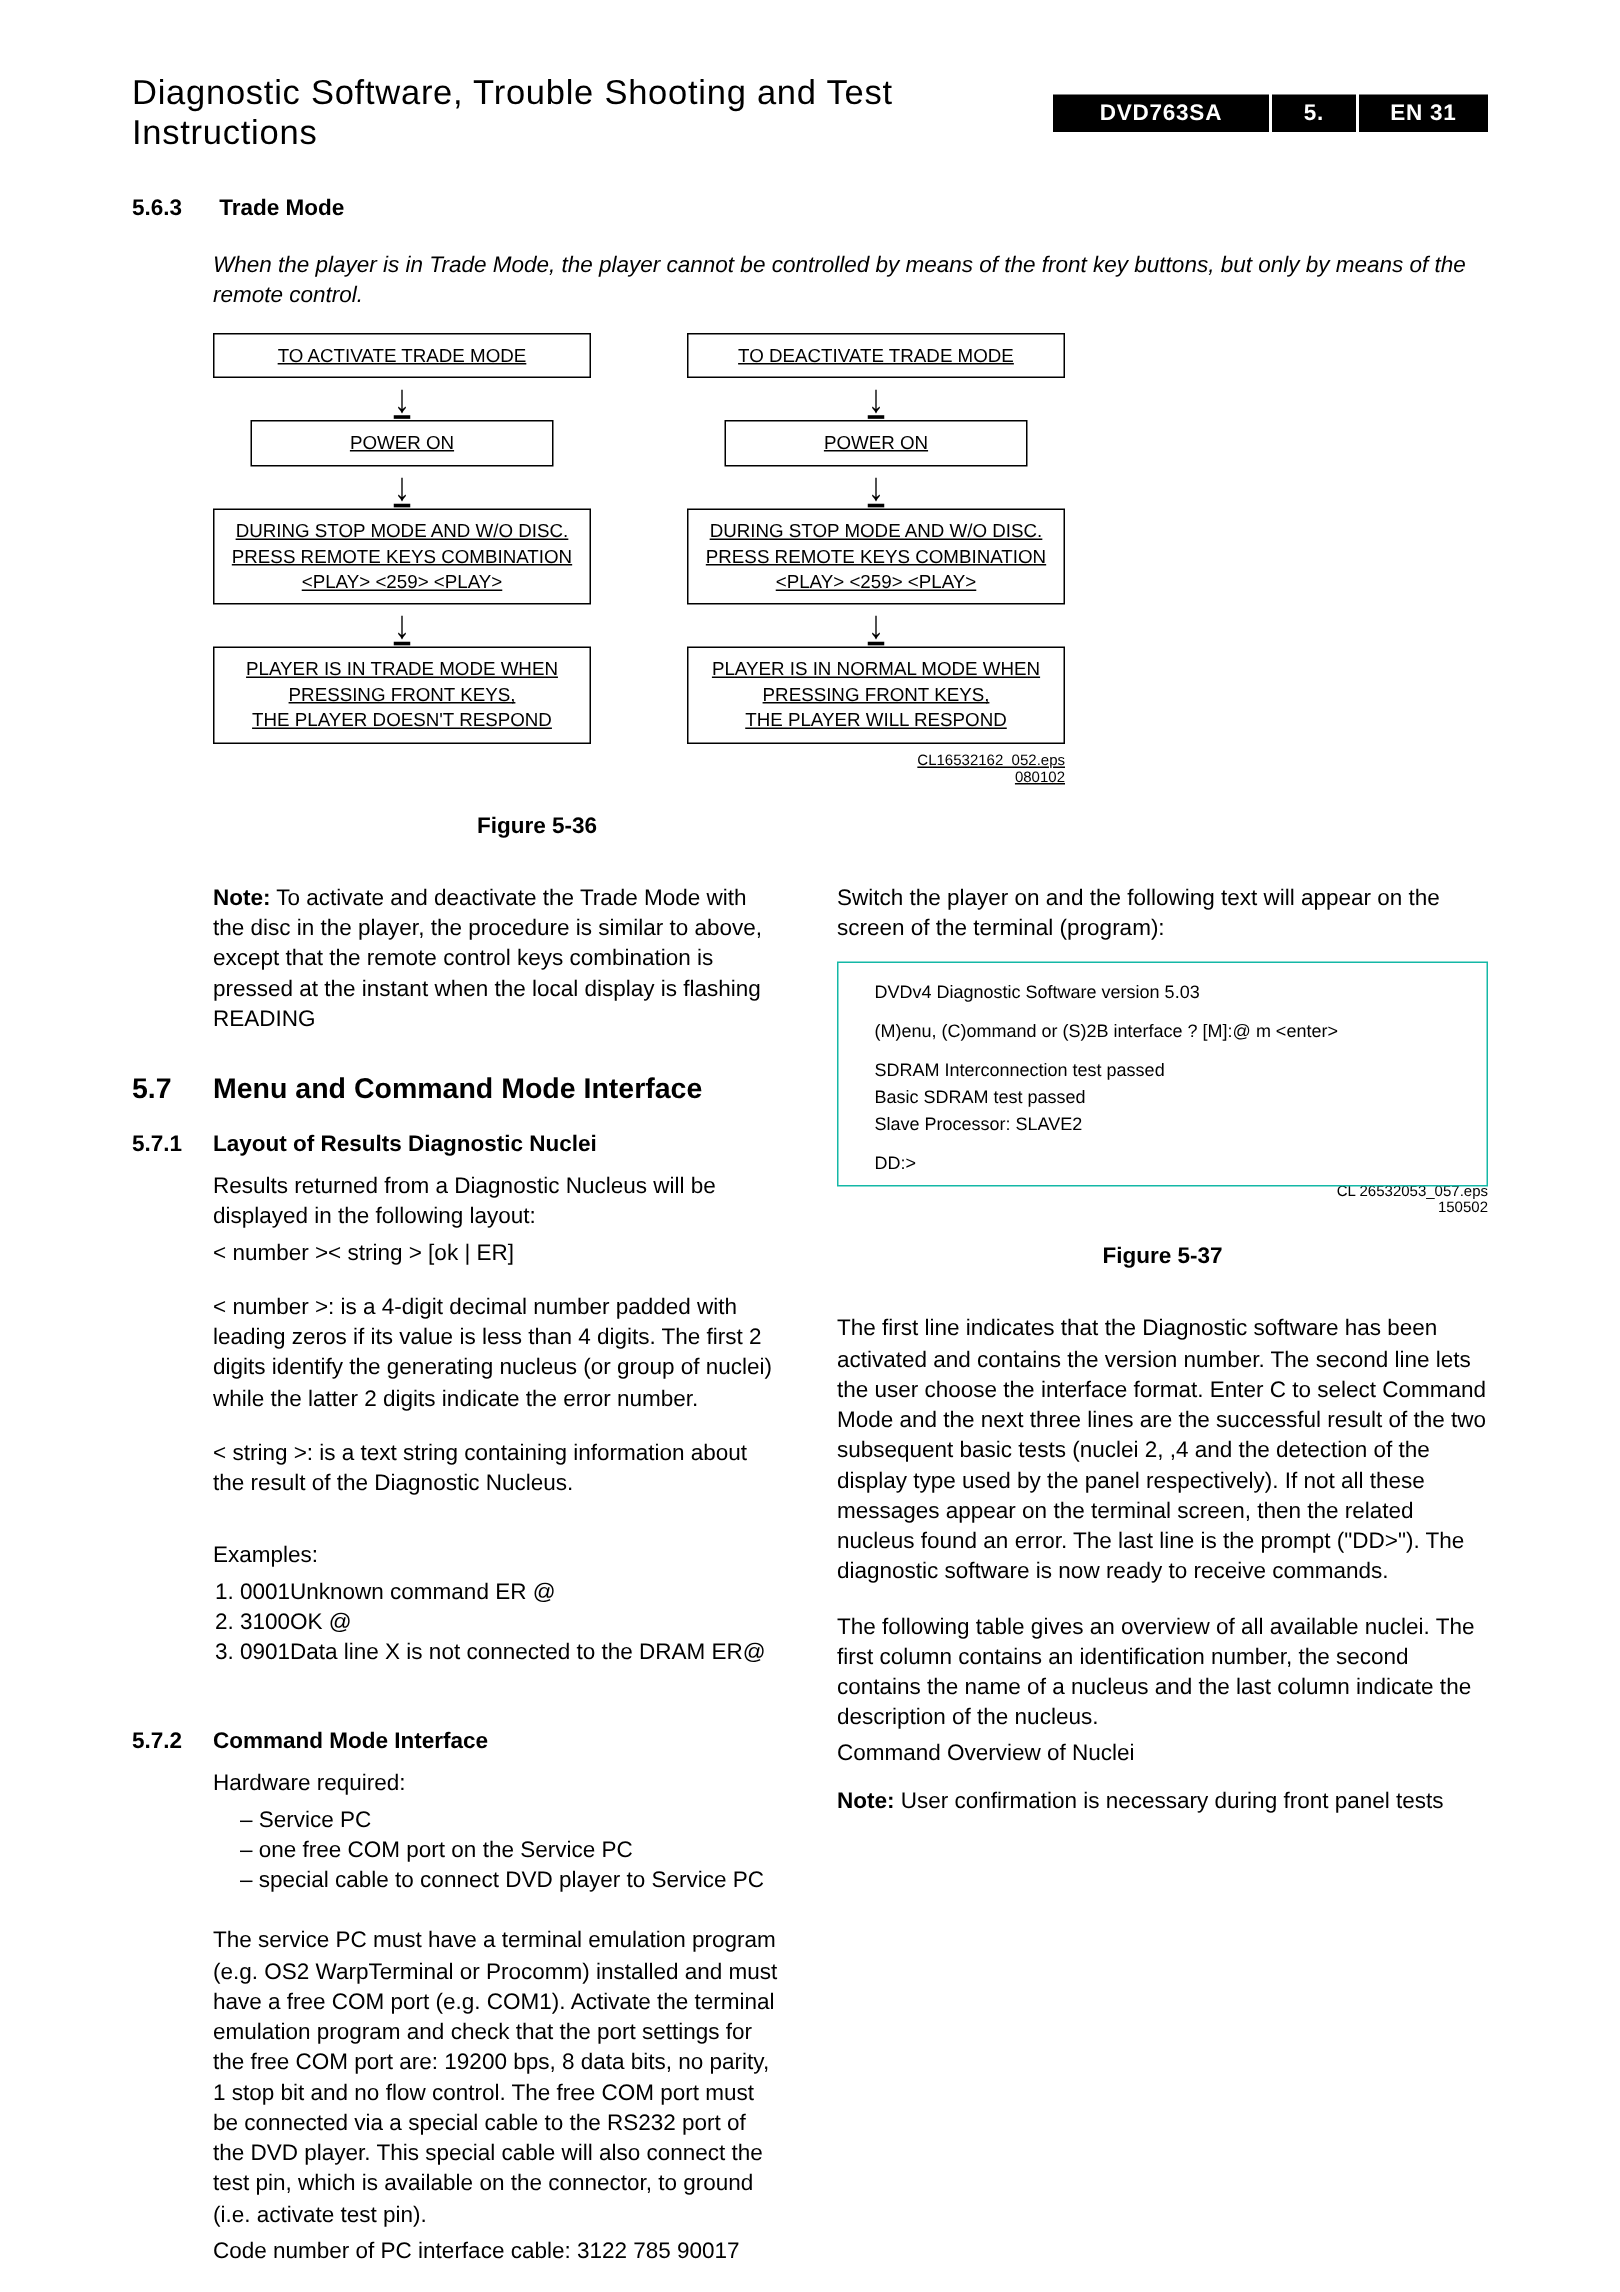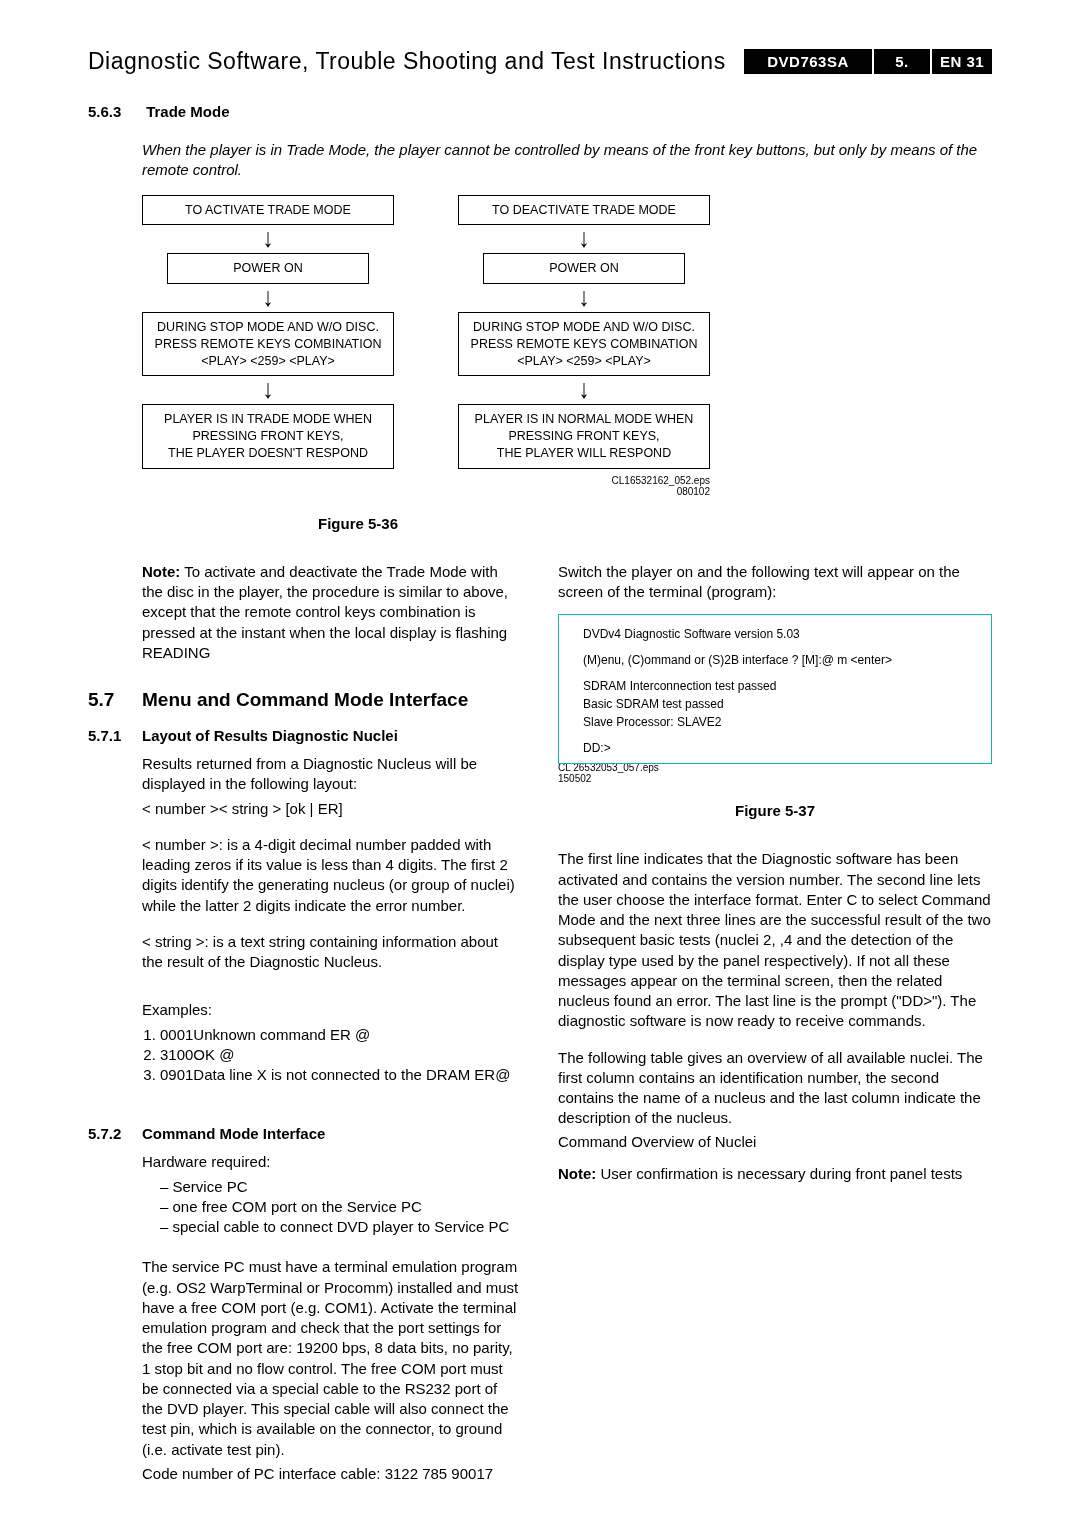--- a/index.html
+++ b/index.html
@@ -30,34 +30,34 @@
   }
   .hbox {
     background: #000;
     color: #fff;
     font-weight: bold;
     font-size: 15px;
     padding: 4px 0;
     text-align: center;
     letter-spacing: 0.5px;
   }
-  .hbox.model { width: 128px; margin-left: 16px; }
+  .hbox.model { width: 144px; margin-left: 16px; }
   .hbox.sec   { width: 56px; }
-  .hbox.page  { width: 60px; }
+  .hbox.page  { width: 86px; }
 
   .sec-num   { display:inline-block; width:54px; font-weight:bold; }
   .sec-ttl   { font-weight:bold; }
   .body1     { margin-left:54px; }
   .body1 p   { margin: 0 0 4px 0; line-height:1.35; }
 
   .italic { font-style: italic; }
 
   
   .flow-wrap { margin: 14px 0 6px 54px; }
-  .flow-cols { display:flex; gap:64px; }
+  .flow-cols { display:flex; gap:64px;text-decoration:underline; }
   .flow-col  { display:flex; flex-direction:column; align-items:center; }
   .fbox {
     border:1.4px solid #000;
     padding:6px 10px;
     text-align:center;
     font-size:12.5px;
     line-height:1.35;
     min-width: 230px;
   }
   .arrow {
@@ -93,21 +93,21 @@
     border:1px solid #14b8a6;
     padding:10px 12px 6px 24px;
     margin:12px 0 2px 0;
     position:relative;
   }
   .term-box .mono {
     font-family: Arial, sans-serif;
     font-size:12px;
     line-height:1.5;
   }
-  .term-eps { font-size:10px; line-height:1.1; margin-top:-4px; }
+  .term-eps { font-size:10px; line-height:1.1; text-align:right; margin-top:-4px; }
 
   .spacer8  { height:8px; }
   .spacer12 { height:12px; }
   .spacer20 { height:20px; }
 </style>
 </head>
 <body>
 
 <div class="header">
   <div class="header-title">Diagnostic Software, Trouble Shooting and Test Instructions</div>

